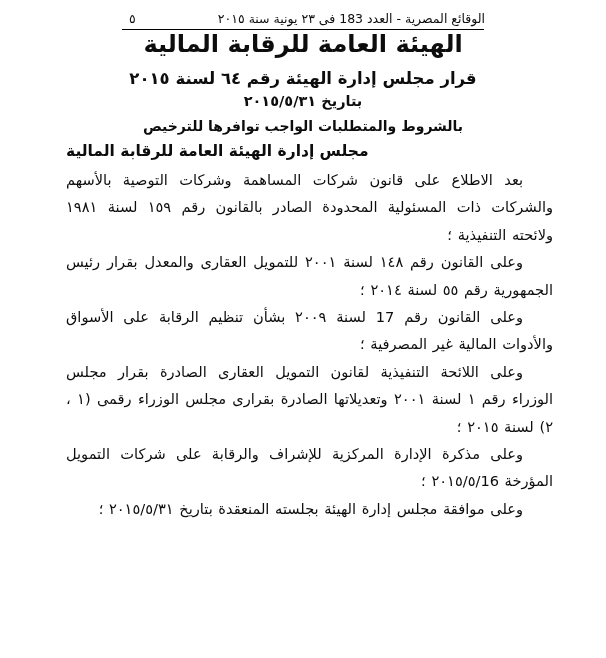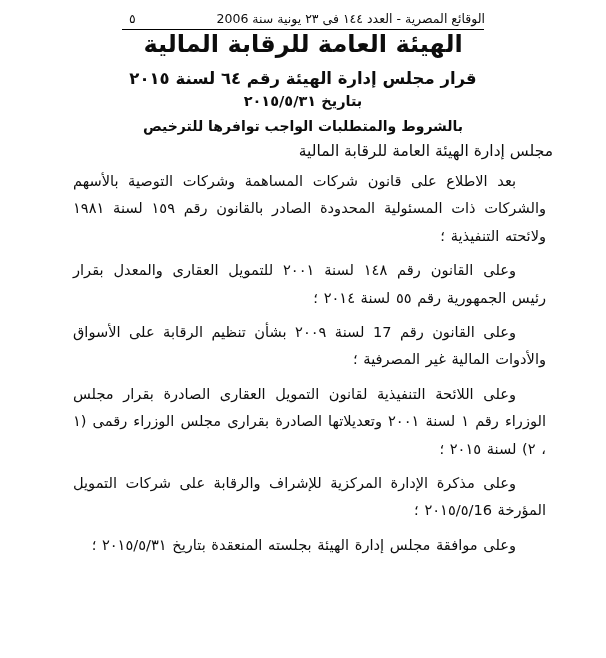--- a/index.html
+++ b/index.html
@@ -56,40 +56,40 @@
     font-weight:bold;
   }
   
   .content {
     padding-right:53px;
     padding-left:66px;
     margin-top:8px;
   }
   .preamble-heading {
     font-size:15.5px;
-    font-weight:normal;
+    font-weight:bold;
     margin:0 0 6px 0;
-    text-align:right;
+    text-align:left;
   }
   .content p.body-par {
-    margin:7px;
+    margin:0;
     font-size:14.6px;
     line-height:27.4px;
     text-align:justify;
     text-indent:30px;
     word-spacing:1px;
   }
 </style>
 </head>
 <body>
 
 <div class="page">
 
   <div class="header-row">
-    <span class="issue-line">الوقائع المصرية - العدد ١٤٤ فى ٢٣ يونية سنة 2006</span>
+    <span class="issue-line">الوقائع المصرية - العدد 183 فى ٢٣ يونية سنة ٢٠١٥</span>
     <span class="page-number">٥</span>
   </div>
   <div class="header-rule"></div>
 
   <div class="title-block">
     <div class="authority">الهيئة العامة للرقابة المالية</div>
     <div class="decision">قرار مجلس إدارة الهيئة رقم ٦٤ لسنة ٢٠١٥</div>
     <div class="date-line">بتاريخ ٢٠١٥/٥/٣١</div>
     <div class="subject">بالشروط والمتطلبات الواجب توافرها للترخيص</div>
   </div>

